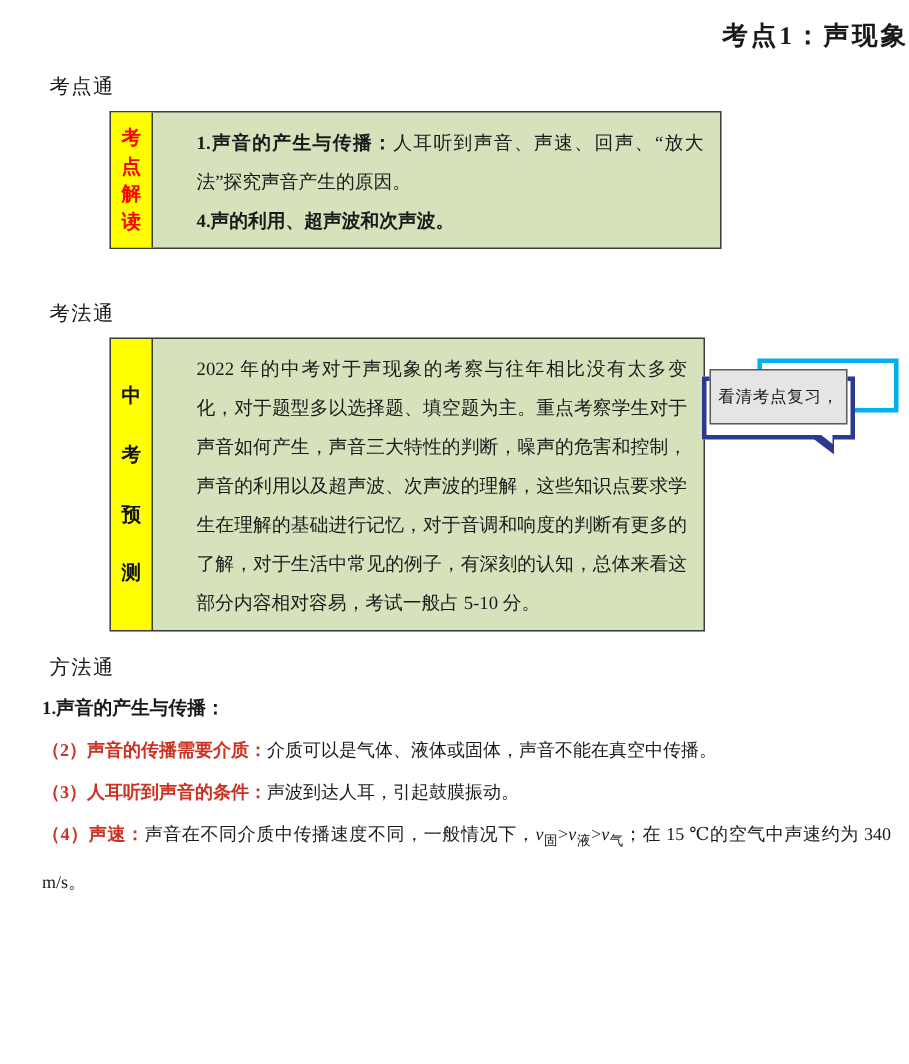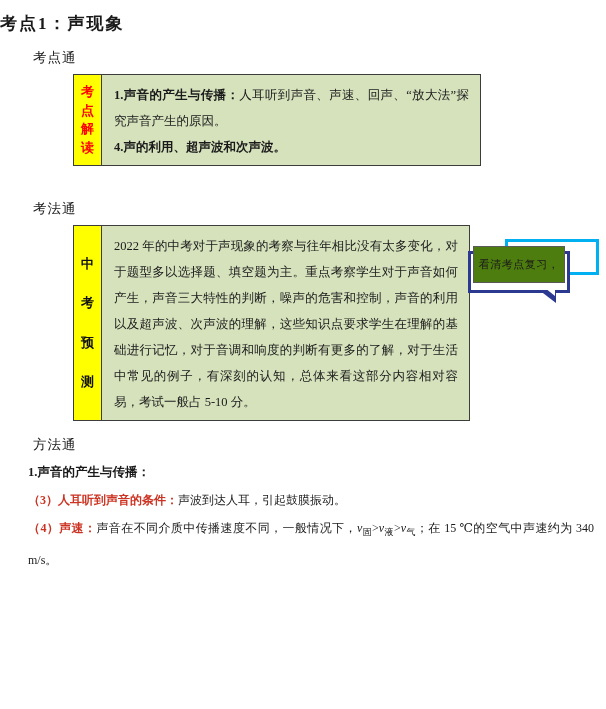--- a/index.html
+++ b/index.html
@@ -6,21 +6,21 @@
   html, body { background: #ffffff; }
   body {
     width: 606px; height: 709px;
     font-family: "Liberation Serif", "DejaVu Serif", serif;
     color: #1a1a1a;
     overflow: hidden;
   }
   .page { position: relative; width: 606px; height: 709px; padding-top: 12px; }
 
   .title {
-    text-align: left;
+    text-align: right;
     font-size: 17px; font-weight: bold;
     letter-spacing: 2px;
     margin-bottom: 14px;
   }
 
   .section-label {
     font-size: 13.5px; font-weight: normal;
     margin-left: 33px;
     margin-bottom: 7px;
     letter-spacing: 1px;
@@ -42,21 +42,21 @@
     display: flex; flex-direction: column;
     align-items: center; justify-content: space-evenly;
     padding: 8px 0;
     font-size: 13px; font-weight: bold;
   }
   .side-strip.red-chars { color: var(--c-red-side, #ff0000); }
   .side-strip.black-chars { color: #111111; }
 
   .box-content {
     flex: 1;
-    padding: 7px 11px 5px 12px;
+    padding: 7px 11px 5px 29px;
     font-size: 12.5px;
     line-height: 26px;
     text-align: justify;
   }
   .box-content p { margin: 0; }
   .box-content .lead { font-weight: bold; }
 
   .callout {
     position: absolute;
     left: 466px; top: 237px;
@@ -85,21 +85,21 @@
   .callout .tail-inner {
     position: absolute; left: 74px; bottom: -6px;
     width: 0; height: 0;
     border-left: 10px solid transparent;
     border-top: 8px solid #ffffff;
   }
   .callout .text-rect {
     position: absolute; left: 7px; top: 9px;
     width: 92px; height: 37px;
     border: 1.5px solid #5a5a5a;
-    background: #4d7c0f;
+    background: #e5e5e5;
     z-index: 3;
     display: flex; align-items: center; justify-content: center;
     font-size: 11px;
     letter-spacing: 0.5px;
     white-space: nowrap;
   }
 
   .method-block {
     margin: 0 12px 0 28px;
     font-size: 12px;
@@ -153,18 +153,19 @@
       <span>测</span>
     </div>
     <div class="box-content">
       <p>2022 年的中考对于声现象的考察与往年相比没有太多变化，对于题型多以选择题、填空题为主。重点考察学生对于声音如何产生，声音三大特性的判断，噪声的危害和控制，声音的利用以及超声波、次声波的理解，这些知识点要求学生在理解的基础进行记忆，对于音调和响度的判断有更多的了解，对于生活中常见的例子，有深刻的认知，总体来看这部分内容相对容易，考试一般占 5-10 分。</p>
     </div>
   </div>
 
   <div class="section-label" style="margin-bottom:4px;">方法通</div>
   <div class="method-block">
     <p class="mt-heading">1.声音的产生与传播：</p>
+    <p><span class="red-lead">（2）声音的传播需要介质：</span><span>介质可以是气体、液体或固体，声音不能在真空中传播。</span></p>
     <p><span class="red-lead">（3）人耳听到声音的条件：</span><span>声波到达人耳，引起鼓膜振动。</span></p>
     <p><span class="red-lead">（4）声速：</span><span>声音在不同介质中传播速度不同，一般情况下，</span><span class="var">v</span><sub>固</sub><span>&gt;</span><span class="var">v</span><sub>液</sub><span>&gt;</span><span class="var">v</span><sub>气</sub><span>；在 15 ℃的空气中声速约为 340 m/s。</span></p>
 
   </div>
 
 </div>
 
 </body></html>

